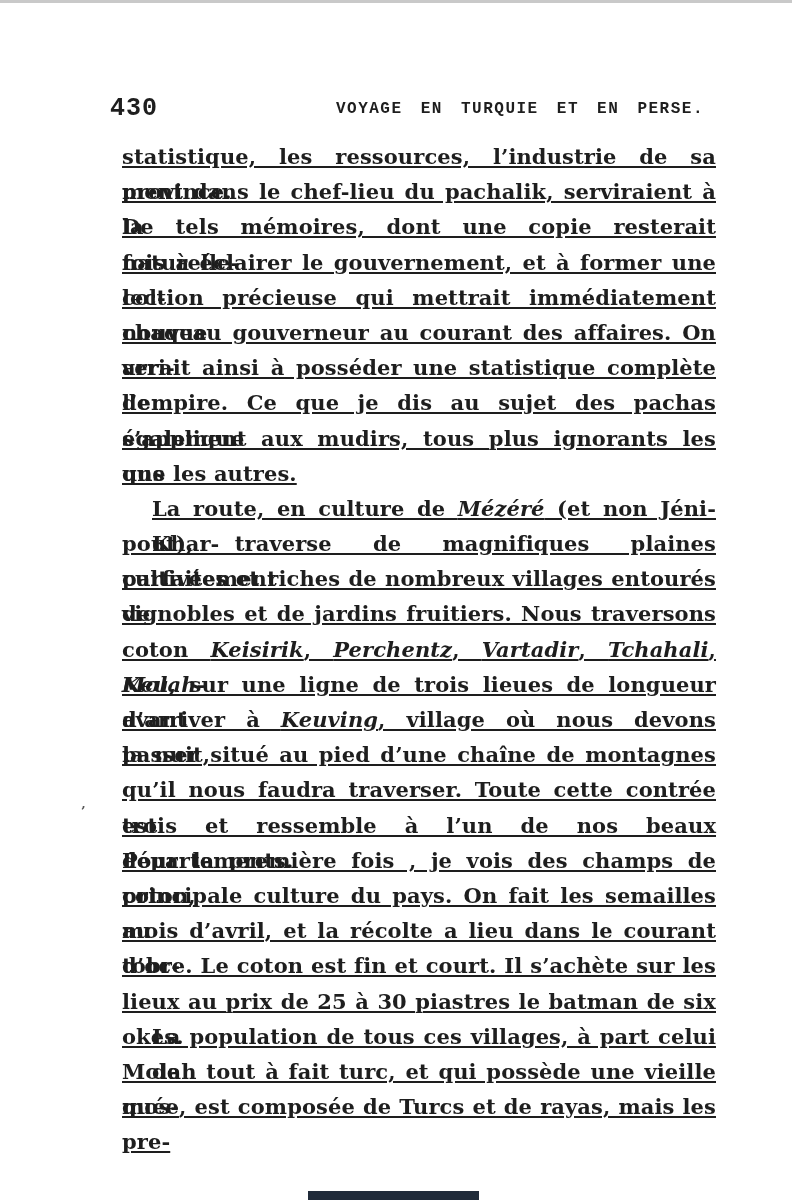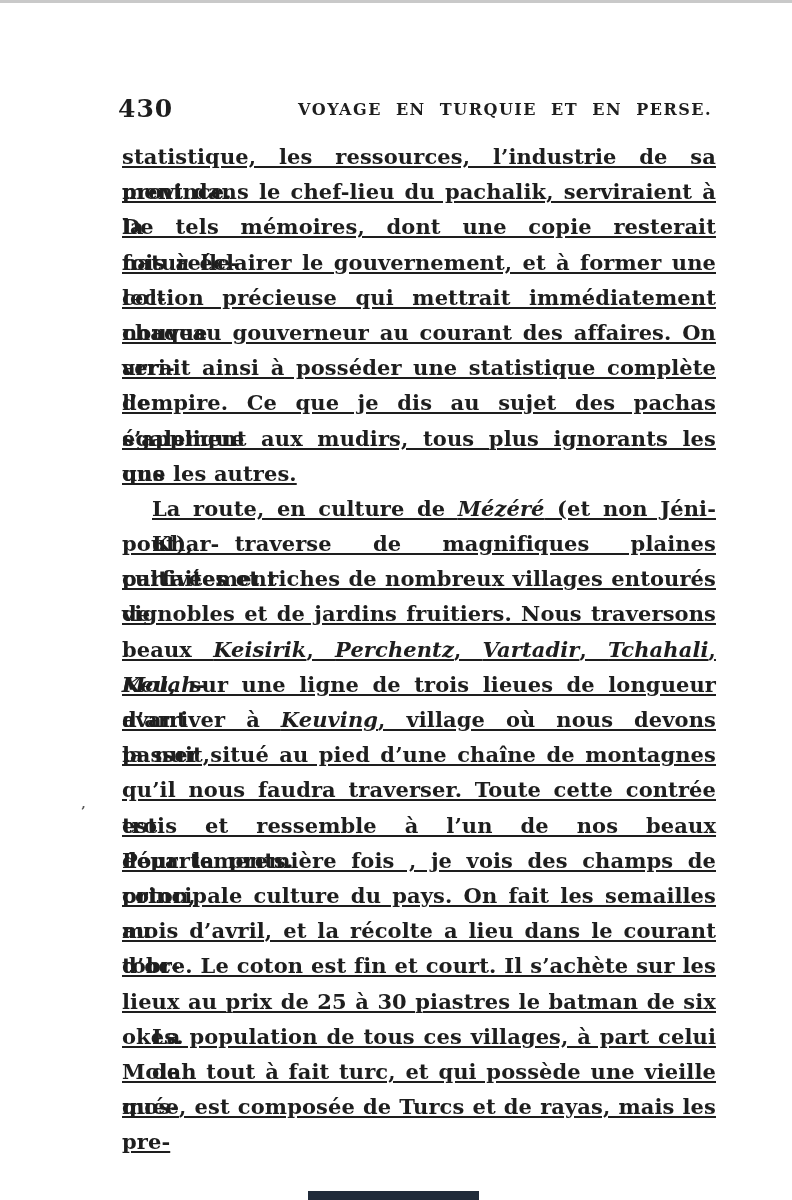--- a/index.html
+++ b/index.html
@@ -17,22 +17,22 @@
     color: var(--ink, #1e1e1e);
   }
   .top-edge {
     position: absolute;
     top: 0; left: 0;
     width: 792px; height: 3px;
     background: var(--edge, #c9c9c9);
   }
   .header {
     position: absolute;
-    left: 118px; top: 94px;
-    width: 594px; height: 34px;
+    left: 110px; top: 94px;
+    width: 594px; height: 34px; font-family: Liberation Mono, monospace;
   }
   .page-number {
     position: absolute;
     left: 0; top: 0;
     font-size: 25px;
     font-weight: 700;
     letter-spacing: 1px;
   }
   .running-title {
     position: absolute;
@@ -100,21 +100,21 @@
       <div class="line just"><span>lection précieuse qui mettrait immédiatement chaque</span></div>
       <div class="line just"><span>nouveau gouverneur au courant des affaires. On arri-</span></div>
       <div class="line just"><span>verait ainsi à posséder une statistique complète de</span></div>
       <div class="line just"><span>l’empire. Ce que je dis au sujet des pachas s’applique</span></div>
       <div class="line just"><span>également aux mudirs, tous plus ignorants les uns</span></div>
       <div class="line"><span>que les autres.</span></div>
       <div class="line indent just"><span>La route, en culture de </span><em>Mézéré</em><span> (et non Jéni-Khar-</span></div>
       <div class="line just"><span>pout), traverse de magnifiques plaines parfaitement</span></div>
       <div class="line just"><span>cultivées et riches de nombreux villages entourés de</span></div>
       <div class="line just"><span>vignobles et de jardins fruitiers. Nous traversons</span></div>
-      <div class="line just"><span>beaux </span><em>Keisirik</em><span>, </span><em>Perchentz</em><span>, </span><em>Vartadir</em><span>, </span><em>Tchahali</em><span>, </span><em>Molah-</em></div>
+      <div class="line just"><span>coton </span><em>Keisirik</em><span>, </span><em>Perchentz</em><span>, </span><em>Vartadir</em><span>, </span><em>Tchahali</em><span>, </span><em>Molah-</em></div>
       <div class="line just"><em>Keu</em><span>, sur une ligne de trois lieues de longueur avant</span></div>
       <div class="line just"><span>d’arriver à </span><em>Keuving</em><span>, village où nous devons passer</span></div>
       <div class="line just"><span>la nuit,situé au pied d’une chaîne de montagnes</span></div>
       <div class="line just"><span>qu’il nous faudra traverser. Toute cette contrée est</span></div>
       <div class="line just"><span>trois et ressemble à l’un de nos beaux départements.</span></div>
       <div class="line just"><span>Pour la première fois , je vois des champs de coton,</span></div>
       <div class="line just"><span>principale culture du pays. On fait les semailles au</span></div>
       <div class="line just"><span>mois d’avril, et la récolte a lieu dans le courant d’oc-</span></div>
       <div class="line just"><span>tobre. Le coton est fin et court. Il s’achète sur les</span></div>
       <div class="line just"><span>lieux au prix de 25 à 30 piastres le batman de six okes.</span></div>

